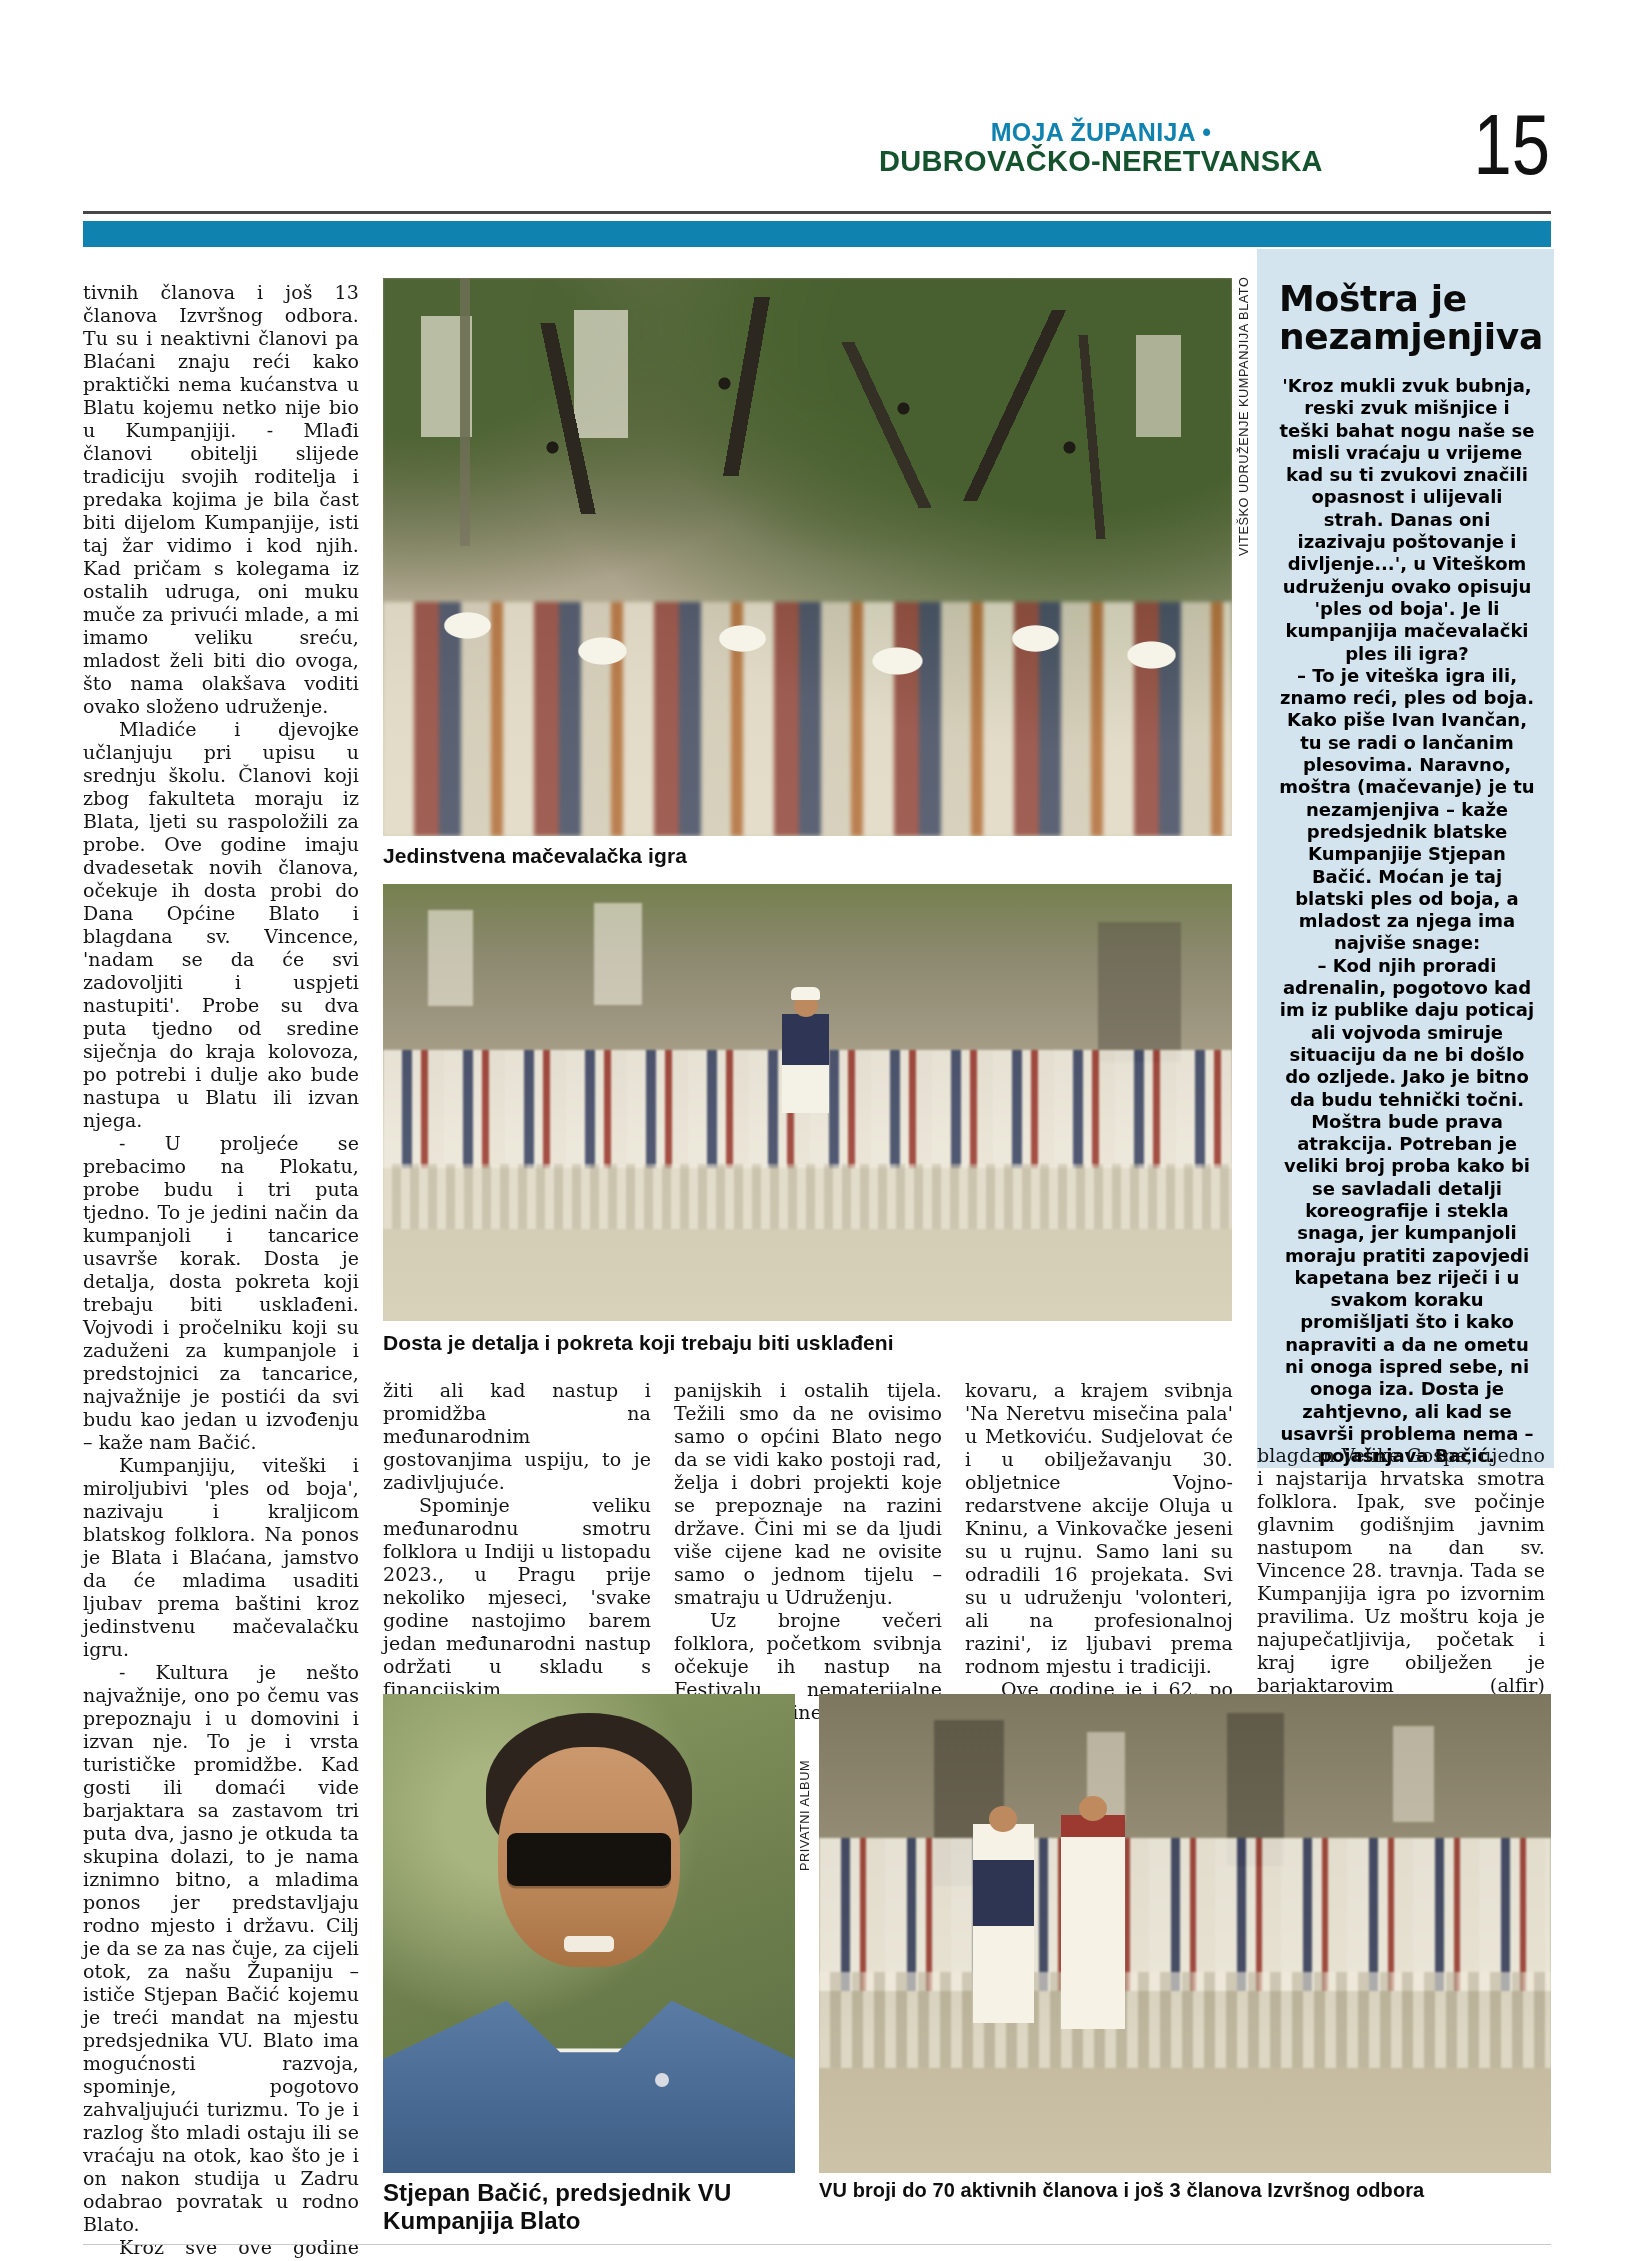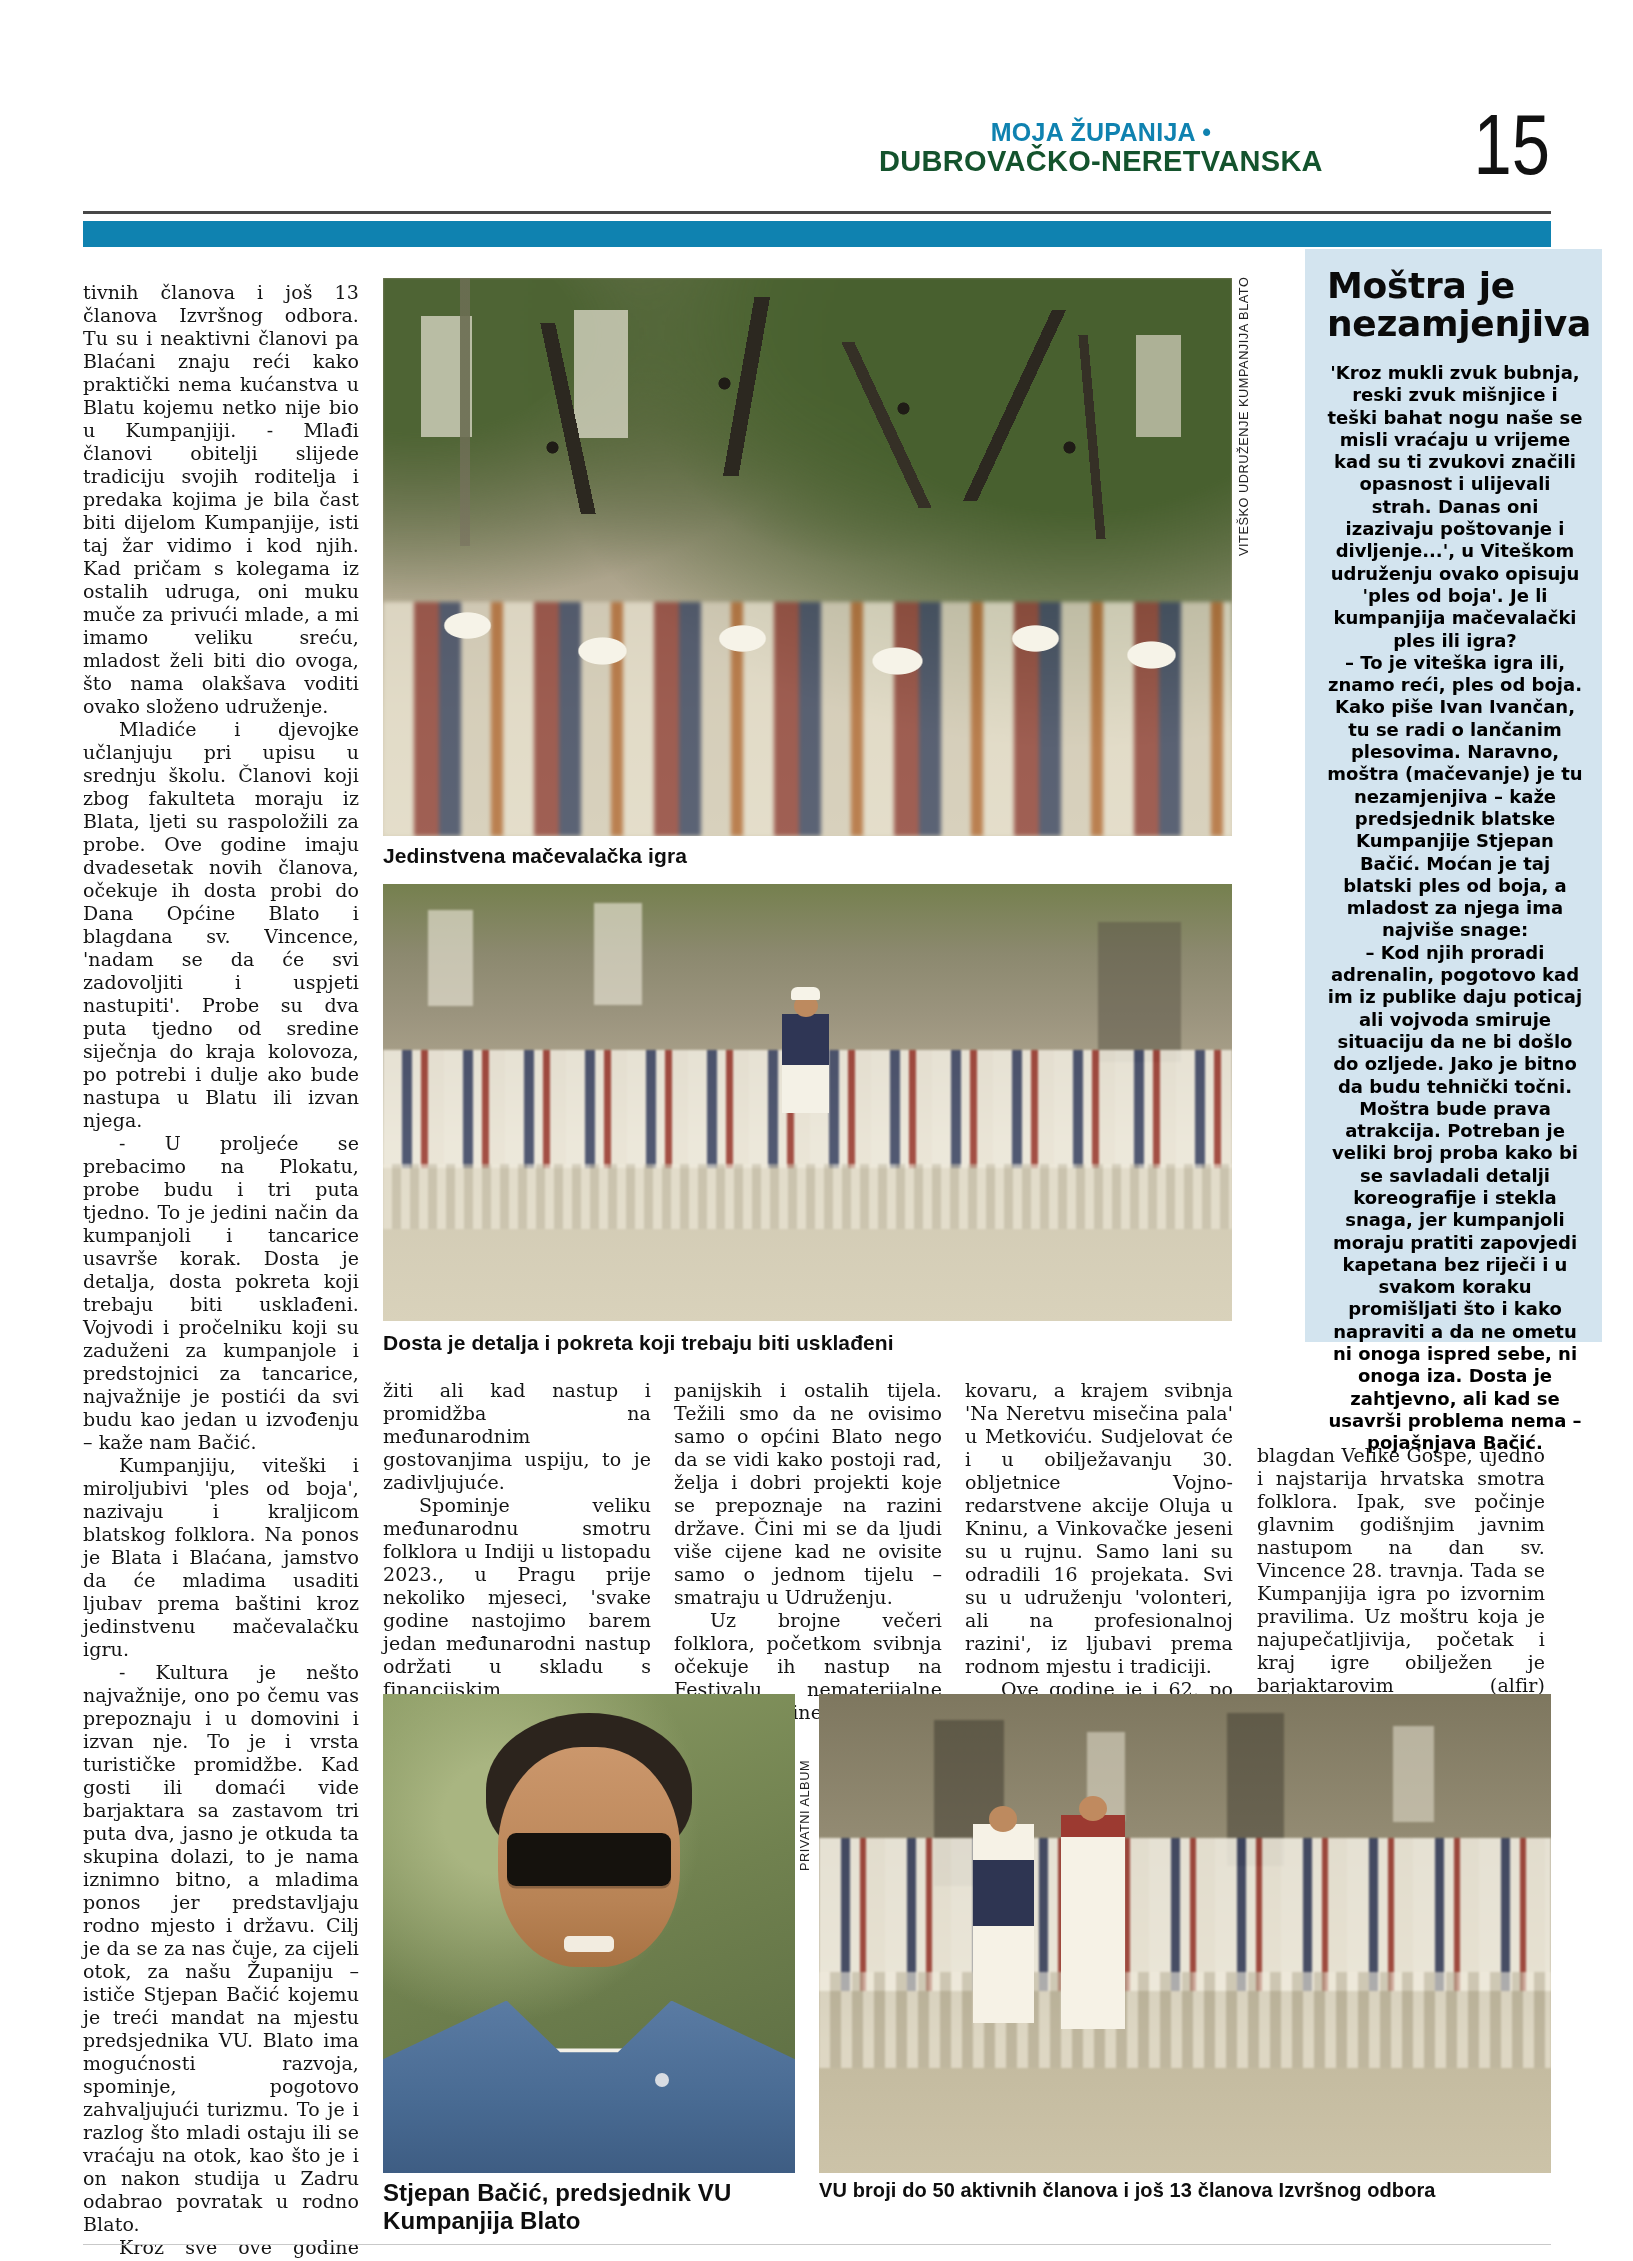--- a/index.html
+++ b/index.html
@@ -30,22 +30,22 @@
   .col-d{left:1257px;top:1444px;width:288px;height:300px;}
 
   
   .caption{position:absolute;font-family:"Liberation Sans",sans-serif;font-weight:bold;
            font-size:21px;color:#0e0e0e;letter-spacing:0.1px;}
   .vcredit{position:absolute;writing-mode:vertical-rl;transform:rotate(180deg);
            font-family:"Liberation Sans",sans-serif;font-size:12.8px;letter-spacing:0.5px;color:#222;
            white-space:nowrap;}
 
   
-  .sidebar{position:absolute;left:1257px;top:249px;width:297px;height:1093px;box-sizing:border-box;
-           padding:18px 19px 19px 22px;font-family:"DejaVu Sans","Liberation Sans",sans-serif;margin-left:48px;}
+  .sidebar{position:absolute;left:1257px;top:249px;width:297px;height:1219px;box-sizing:border-box;
+           padding:31px 19px 19px 22px;font-family:"DejaVu Sans","Liberation Sans",sans-serif;}
   .sidebar h2{margin:0 0 19px 0;font-size:36px;line-height:38px;font-weight:800;color:#0b0b0b;
               letter-spacing:-0.3px;}
   .sidebar p{margin:0;font-weight:700;font-size:18px;line-height:22.3px;color:#000000;
              text-align:center;}
 
   
   .photo{position:absolute;overflow:hidden;}
   .ph-layer{position:absolute;inset:0;}
 
   
@@ -231,17 +231,17 @@
 
   <div class="photo photo4">
     <div class="ph-layer p4-building"></div>
     <div class="ph-layer p4-row"></div>
     <div class="ph-layer p4-legs"></div>
     <div class="p4-lead2"></div>
     <div class="p4-lead1"></div>
   </div>
 
   <div class="caption" style="left:383px;top:2179px;width:434px;font-size:24px;">Stjepan Bačić, predsjednik VU Kumpanjija Blato</div>
-  <div class="caption" style="left:819px;top:2179px;width:728px;font-size:20px;">VU broji do 50 aktivnih članova i još 13 članova Izvršnog odbora</div>
+  <div class="caption" style="left:819px;top:2179px;width:728px;font-size:20px;">VU broji do 70 aktivnih članova i još 3 članova Izvršnog odbora</div>
 
   <div class="rule-bottom"></div>
 </div>
 
 
 </body></html>

